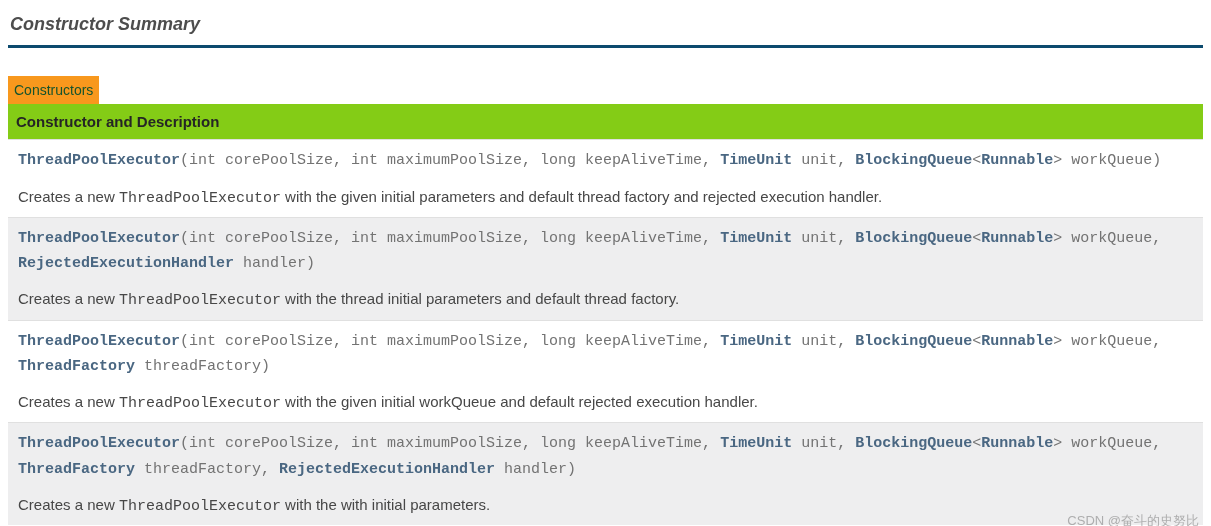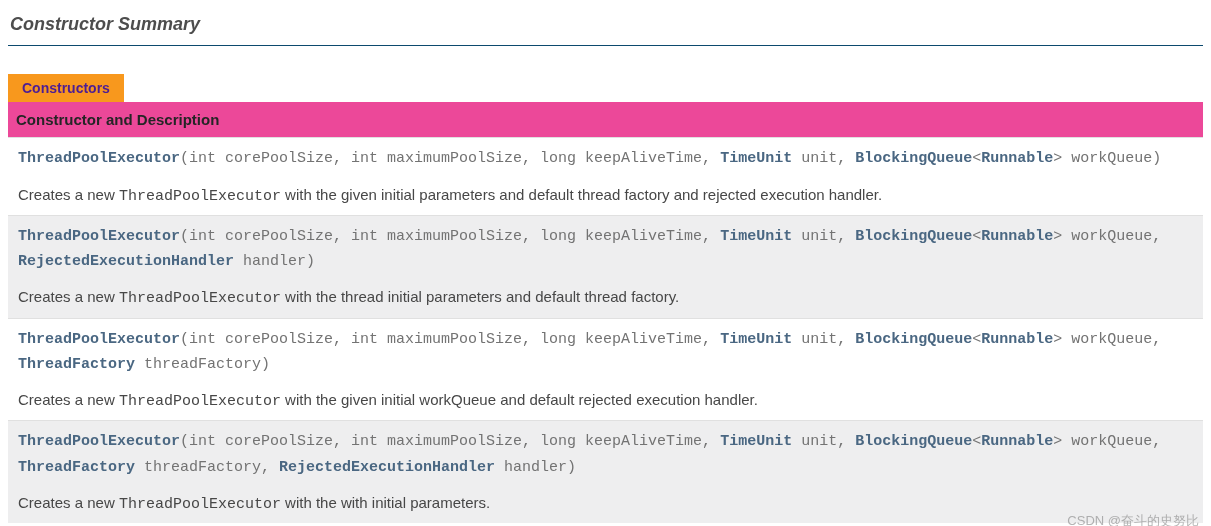--- a/index.html
+++ b/index.html
@@ -13,41 +13,41 @@
       color: #474747;
       padding: 8px;
       width: 1211px;
     }
     .section-title {
       font-size: 18px;
       font-weight: bold;
       font-style: italic;
       color: #4d4d4d;
       padding: 6px 0 10px 2px;
-      border-bottom: 1px solid #0c4a6e;
+      border-bottom: 3px solid #0c4a6e;
       margin-bottom: 28px;
     }
     .table-container {
       width: 100%;
     }
     .caption {
       display: inline-block;
       background: #f8981d;
-      color: #4c1d95;
-      font-weight: bold;
+      color: #14532d;
+      font-weight: normal;
       font-size: 14px;
-      padding: 6px 14px;
+      padding: 6px 6px;
     }
     .row {
       padding: 7px 10px;
       font-size: 15px;
       line-height: 1.55;
     }
     .header-row {
-      background: #ec4899;
+      background: #84cc16;
       font-weight: bold;
       color: #252525;
       font-size: 15px;
       padding: 6px 8px;
     }
     .row-white {
       background: #ffffff;
       border-top: 1px solid #e0e0e0;
     }
     .row-alt {

